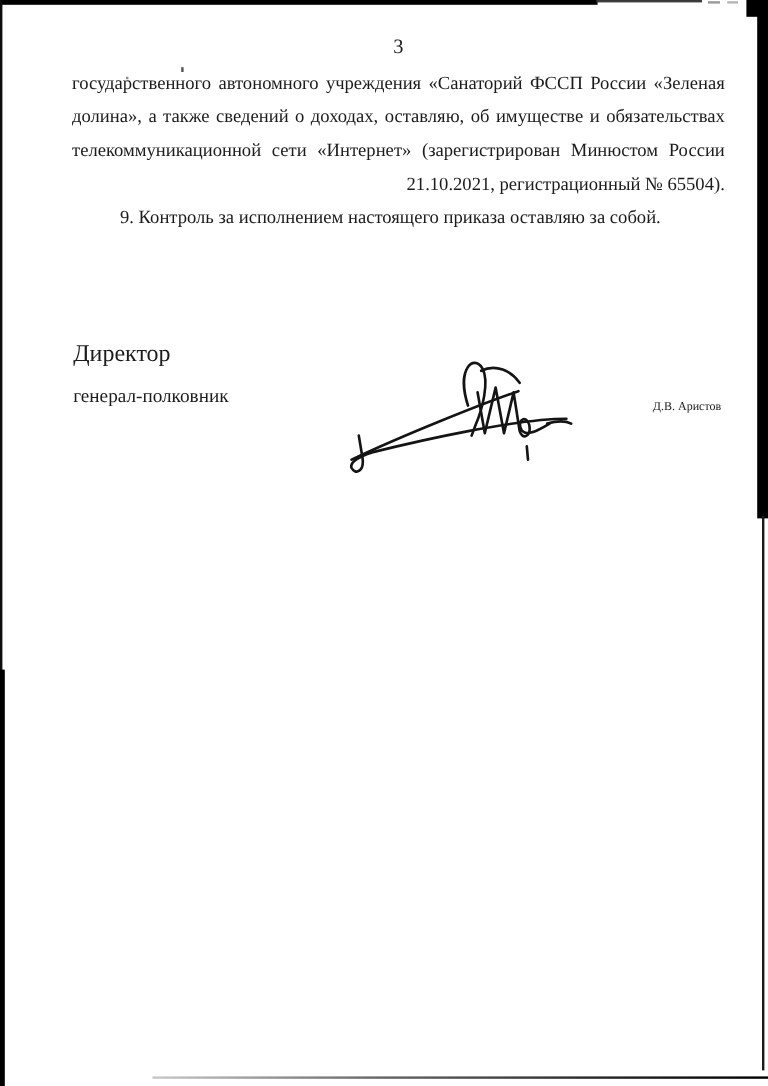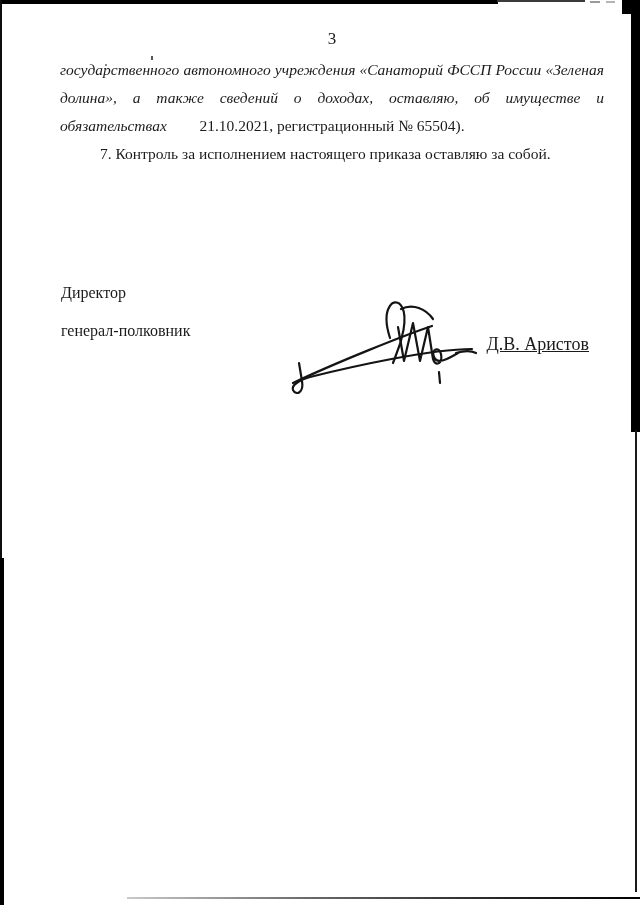--- a/index.html
+++ b/index.html
@@ -30,27 +30,27 @@
 
   
   .page-number {
     position: absolute; left: 60px; top: 29px; width: 544px;
     text-align: center; font-size: 17px;
   }
   .text-block {
     position: absolute; left: 60px; top: 56px; width: 544px;
     font-size: 15.5px; line-height: 28px;
   }
-  .jline { text-align: justify; text-align-last: justify; text-justify: inter-word; height: 28px; font-style: italic; }
-  .lastline { text-align: center; height: 28px; }
+  .jline { text-align: justify; text-align-last: justify; text-justify: inter-word; height: 28px; }
+  .lastline { text-align: right; height: 28px; }
   .indent-line { text-align: left; text-indent: 40px; height: 28px; }
 
-  .director-title { position: absolute; left: 61px; top: 284px; font-size: 16px; }
+  .director-title { position: absolute; left: 61px; top: 284px; font-size: 20px; }
   .rank-block     { position: absolute; left: 61px; top: 320px; font-size: 16px; line-height: 21.5px; }
-  .signer-name    { position: absolute; right: 51px; top: 334px; font-size: 18px; text-decoration: underline; }
+  .signer-name    { position: absolute; right: 39px; top: 334px; font-size: 10px; }
 
   .signature-wrap { position: absolute; left: 280px; top: 293px; width: 200px; height: 108px; }
   .signature-wrap svg { display: block; width: 200px; height: 108px; }
 </style>
 </head>
 <body>
 
 <div class="page">
 
   <div class="scan-top-main"></div>
@@ -64,22 +64,23 @@
   <div class="scan-right-thin"></div>
   <div class="scan-bottom"></div>
   <div class="speck-a"></div>
   <div class="speck-b"></div>
 
   <div class="page-number">3</div>
 
   <div class="text-block">
     <div class="jline">государственного автономного учреждения «Санаторий ФССП России «Зеленая</div>
     <div class="jline">долина», а также сведений о доходах, оставляю, об имуществе и обязательствах</div>
+    <div class="jline">телекоммуникационной сети «Интернет» (зарегистрирован Минюстом России</div>
     <div class="lastline">21.10.2021, регистрационный № 65504).</div>
-    <div class="indent-line">7. Контроль за исполнением настоящего приказа оставляю за собой.</div>
+    <div class="indent-line">9. Контроль за исполнением настоящего приказа оставляю за собой.</div>
   </div>
 
   <div class="director-title">Директор</div>
 
   <div class="rank-block">
     <div>генерал-полковник</div>
   </div>
 
   <div class="signature-wrap">
     <svg viewBox="0 0 200 108" xmlns="http://www.w3.org/2000/svg" fill="none" stroke="#141414" stroke-width="2.2" stroke-linecap="round" stroke-linejoin="round">

